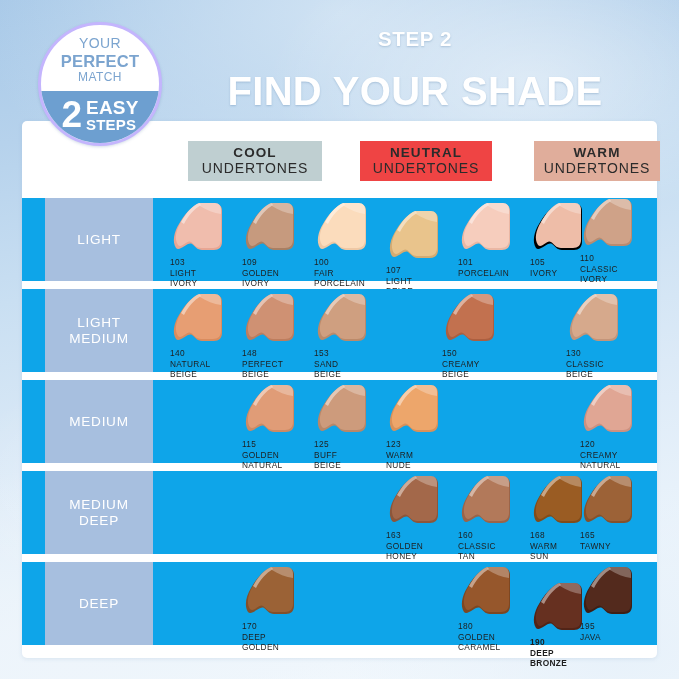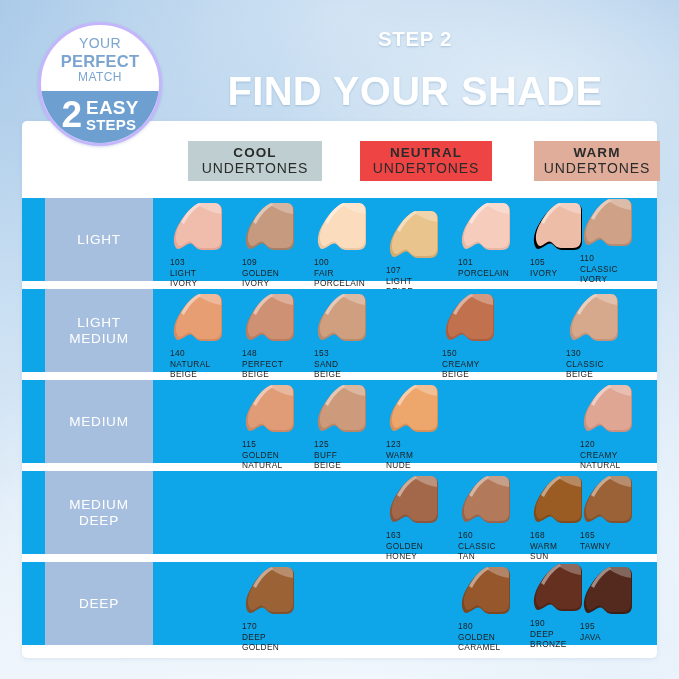--- a/index.html
+++ b/index.html
@@ -449,21 +449,21 @@
               <path d="M6 46 C2 40 4 30 9 22 C14 13 21 5 28 2 L46 2 C50 2 52 5 52 9 L52 40 C52 45 49 48 44 48 L32 48 C27 48 25 44 22 42 C18 39 10 50 6 46 Z" fill="#7d4722"></path>
               <path d="M8 43 C4 37 6 28 11 20 C16 11 22 4 29 1 L45 1 C49 1 51 4 51 8 L51 38 C51 43 48 46 43 46 L31 46 C26 46 24 42 21 40 C17 37 12 47 8 43 Z" fill="#96572c"></path>
               <path d="M29 1 L45 1 C49 1 51 4 51 8 L51 12 C44 11 36 8 30 4 Z" fill="rgba(255,255,255,.28)"></path>
               <path d="M11 20 C16 11 22 4 29 1 L31 3 C24 7 18 14 14 22 Z" fill="rgba(255,255,255,.45)"></path>
             </svg>
           </div>
           <div class="cell-label">180
 GOLDEN
 CARAMEL</div>
         </div>
-        <div class="cell" style="left: 508px; top: 1px;">
+        <div class="cell" style="left: 508px; top: 20px; font-weight: bold;">
           <div class="swatch-wrap">
             <svg width="68" height="54" viewBox="0 0 68 54">
               <path d="M6 46 C2 40 4 30 9 22 C14 13 21 5 28 2 L46 2 C50 2 52 5 52 9 L52 40 C52 45 49 48 44 48 L32 48 C27 48 25 44 22 42 C18 39 10 50 6 46 Z" fill="#522417"></path>
               <path d="M8 43 C4 37 6 28 11 20 C16 11 22 4 29 1 L45 1 C49 1 51 4 51 8 L51 38 C51 43 48 46 43 46 L31 46 C26 46 24 42 21 40 C17 37 12 47 8 43 Z" fill="#663020"></path>
               <path d="M29 1 L45 1 C49 1 51 4 51 8 L51 12 C44 11 36 8 30 4 Z" fill="rgba(255,255,255,.28)"></path>
               <path d="M11 20 C16 11 22 4 29 1 L31 3 C24 7 18 14 14 22 Z" fill="rgba(255,255,255,.45)"></path>
             </svg>
           </div>
           <div class="cell-label">190
 DEEP

